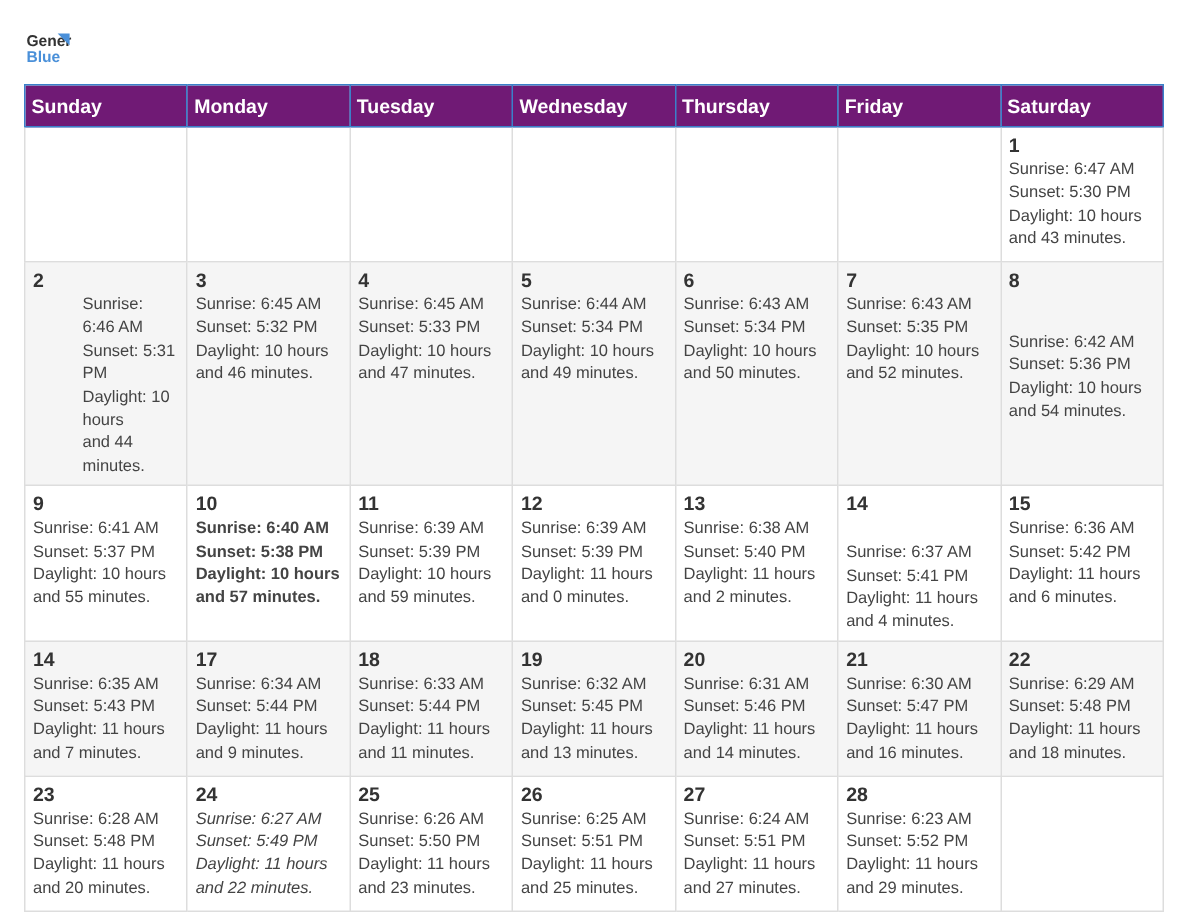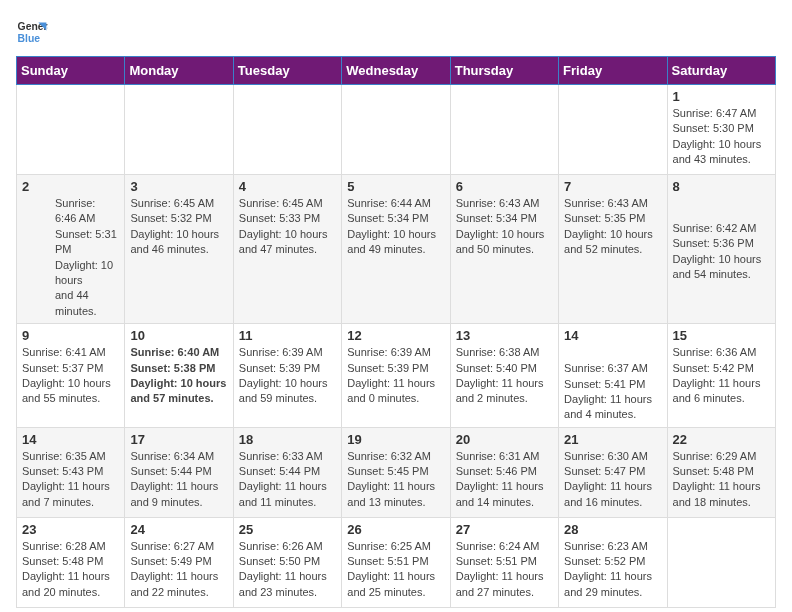--- a/index.html
+++ b/index.html
@@ -278,21 +278,21 @@
       <tr>
         <td>
           <span class="day-number">23</span>
           <div class="day-info" style="white-space: pre-line;">Sunrise: 6:28 AM
 Sunset: 5:48 PM
 Daylight: 11 hours
 and 20 minutes.</div>
         </td>
         <td>
           <span class="day-number">24</span>
-          <div class="day-info" style="white-space: pre-line;">Sunrise: 6:27 AM
+          <div class="day-info" style="white-space: pre-line; font-style: italic;">Sunrise: 6:27 AM
 Sunset: 5:49 PM
 Daylight: 11 hours
 and 22 minutes.</div>
         </td>
         <td>
           <span class="day-number">25</span>
           <div class="day-info" style="white-space: pre-line;">Sunrise: 6:26 AM
 Sunset: 5:50 PM
 Daylight: 11 hours
 and 23 minutes.</div>

